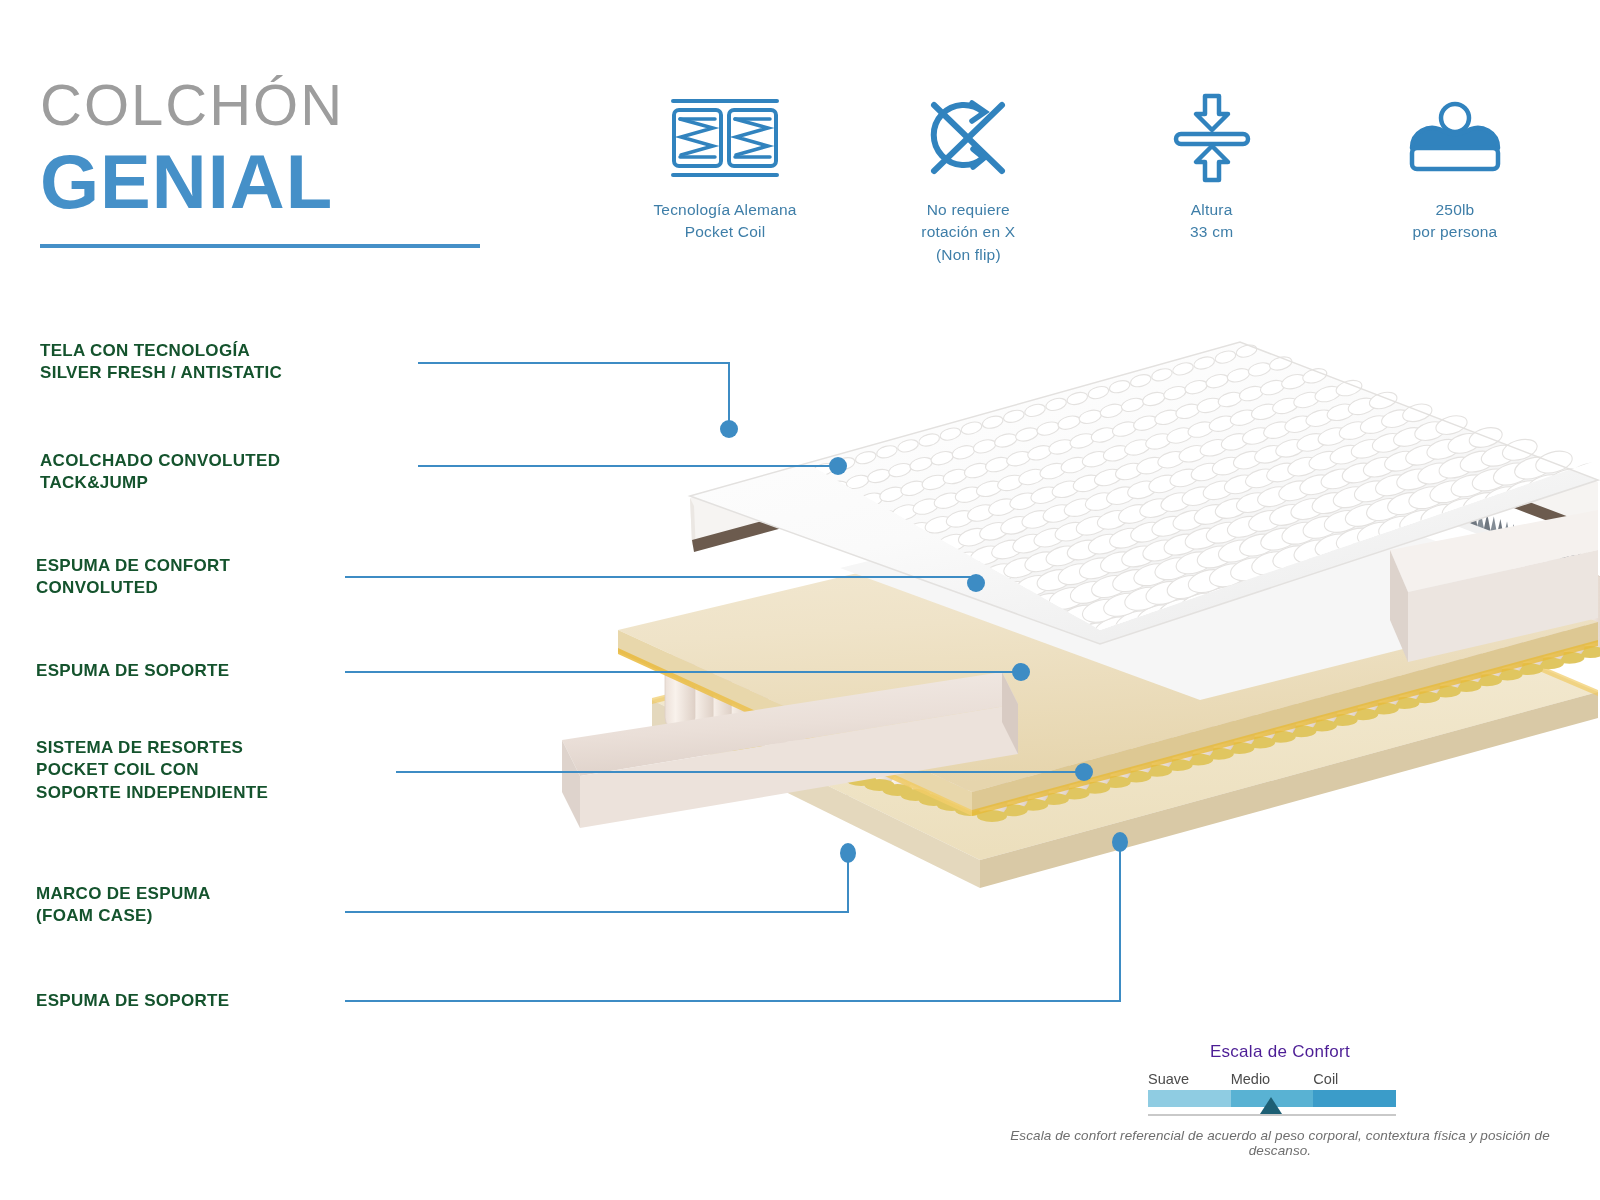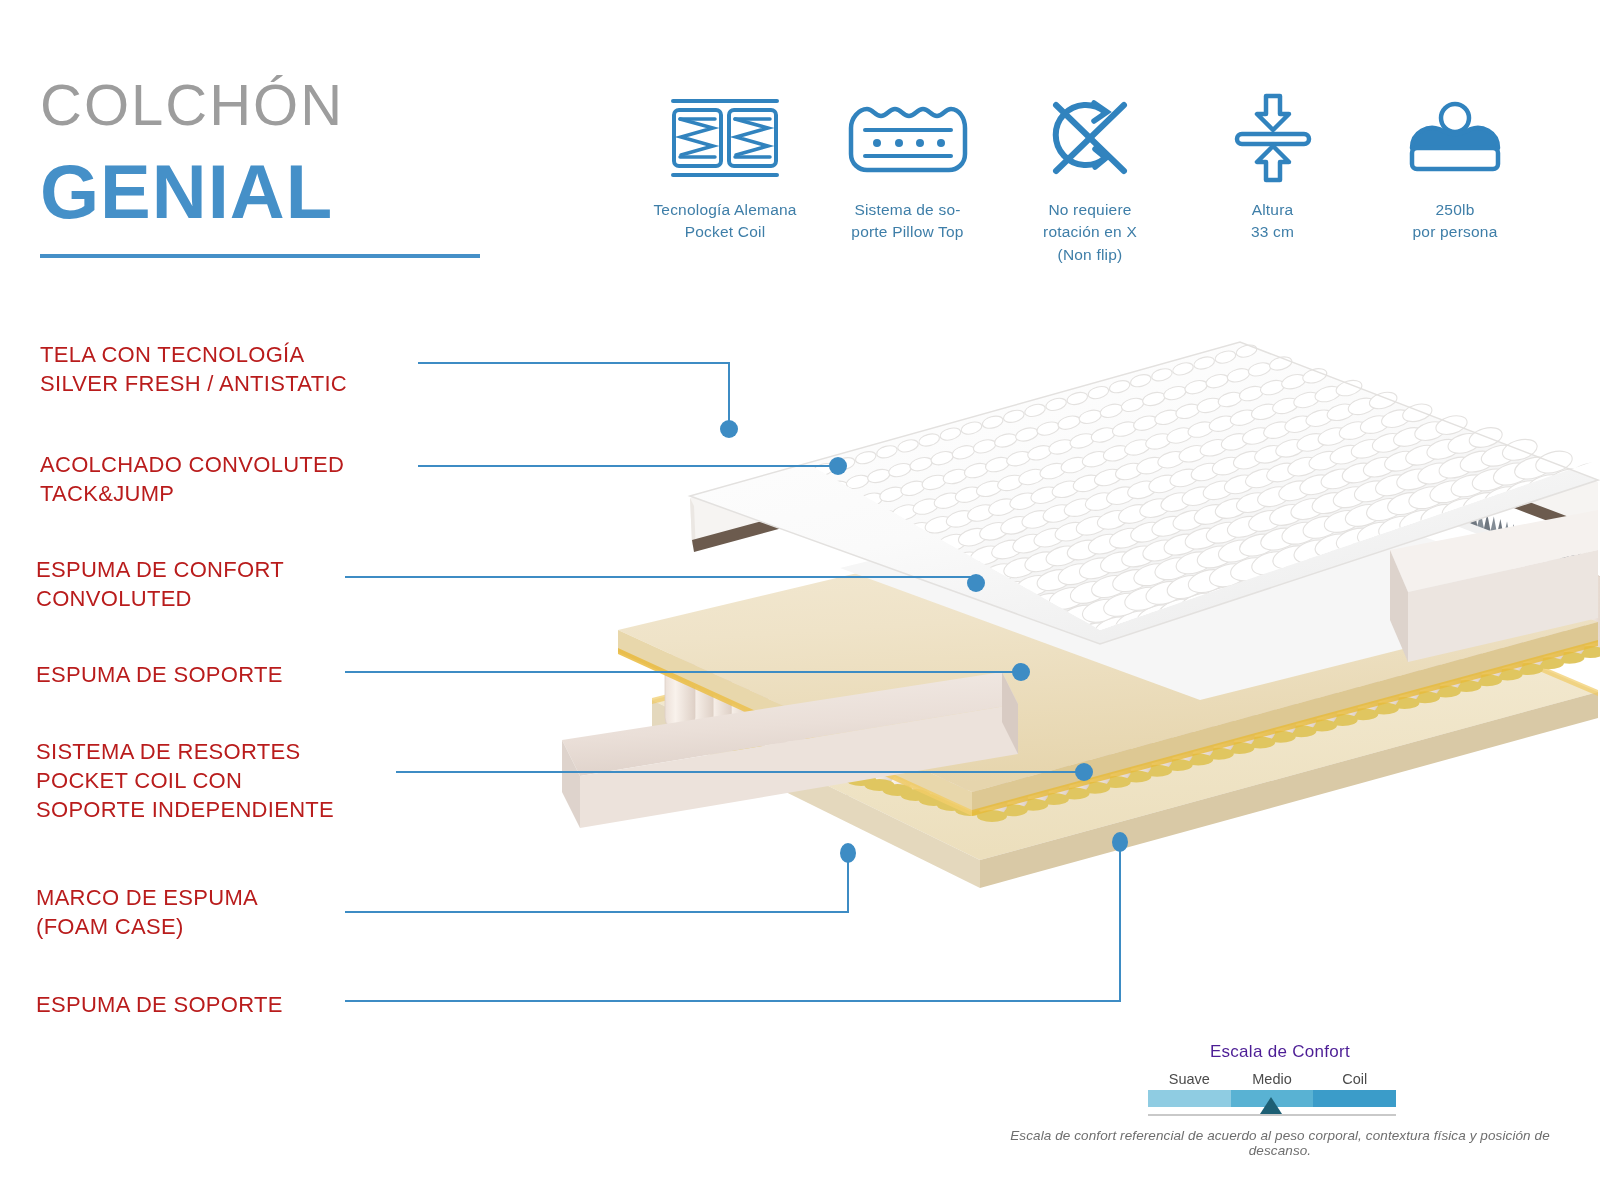--- a/index.html
+++ b/index.html
@@ -16,21 +16,21 @@
   }
 
   
   #title-block { position: absolute; left: 40px; top: 75px; width: 520px; }
   #title-line1 {
     font-size: 58px; font-weight: 400; letter-spacing: 2px;
     color: #9d9d9d; line-height: 1.05;
   }
   #title-line2 {
     font-size: 76px; font-weight: 700; letter-spacing: 1px;
-    color: #4590c8; line-height: 1.0; margin-top: 18px;
+    color: #4590c8; line-height: 1.0; margin-top: 8px;
   }
   #title-rule {
     margin-top: 24px; width: 440px; height: 4px; background: #4590c8;
   }
 
   
   #features {
     position: absolute; left: 640px; top: 95px;
     width: 900px; height: 200px;
     display: flex; justify-content: space-between; align-items: flex-start; gap: 12px;
@@ -39,38 +39,38 @@
   .feature .ficon { height: 86px; display: flex; align-items: center; justify-content: center; }
   .feature .flabel {
     margin-top: 18px; text-align: center;
     font-size: 15.5px; color: #3e7ea8; line-height: 1.45;
     letter-spacing: .2px;
   }
 
   
   .callout {
     position: absolute;
-    font-size: 22px; font-weight: 400; color: #b91c1c;
+    font-size: 17px; font-weight: 700; color: #14532d;
     line-height: 1.32; letter-spacing: .3px;
   }
 
   
   #leaders { position: absolute; left: 0; top: 0; width: 1600px; height: 1200px; }
 
   
   #mattress { position: absolute; left: 540px; top: 300px; width: 1060px; height: 640px; }
   #comfort-title {
     position: absolute; left: 1160px; top: 1042px; width: 240px;
     text-align: center; font-size: 17px; color: #4c1d95; letter-spacing: .3px;
   }
   #scale-labels {
     position: absolute; left: 1148px; top: 1071px; width: 248px;
     display: flex; font-size: 14.5px; color: #4b4b4b;
   }
-  #scale-labels span { flex: 1; text-align: center; }
+  #scale-labels span { flex: 1; text-align: left; }
   #scale-bar {
     position: absolute; left: 1148px; top: 1090px;
     width: 248px; height: 17px; display: flex; overflow: hidden;
   }
   #scale-bar i { flex: 1; display: block; }
   #scale-underline {
     position: absolute; left: 1148px; top: 1114px; width: 248px; height: 2px;
     background: #c9c9c9;
   }
   #scale-marker {
@@ -111,41 +111,20 @@
             <polyline points="14,22 47,31 15,40 47,49 15,58" stroke-width="3.5"></polyline>
             <line x1="69" y1="22" x2="104" y2="22" stroke-width="3.5"></line>
             <line x1="69" y1="60" x2="104" y2="60" stroke-width="3.5"></line>
             <polyline points="69,22 102,31 70,40 102,49 70,58" stroke-width="3.5"></polyline>
           </g>
         </svg>
       </div>
       <div class="flabel">Tecnología Alemana<br>Pocket Coil</div>
     </div>
 
-    <div class="feature">
-      <div class="ficon">
-        <svg width="122" height="72" viewBox="0 0 122 72">
-          <g fill="none" stroke="#3183be" stroke-width="4.5" stroke-linecap="round" stroke-linejoin="round">
-            <path d="M4 26 C4 16 12 7 20 7 C26 7 28 14 34 14 C40 14 42 7 48 7
-                     C54 7 56 14 62 14 C68 14 70 7 76 7 C82 7 84 14 90 14
-                     C96 14 98 7 104 7 C112 7 118 16 118 26 L118 52
-                     C118 62 110 68 102 68 L20 68 C12 68 4 62 4 52 Z"></path>
-            <line x1="18" y1="28" x2="104" y2="28" stroke-width="4"></line>
-            <line x1="18" y1="54" x2="104" y2="54" stroke-width="4"></line>
-          </g>
-          <g fill="#3183be">
-            <circle cx="30" cy="41" r="4"></circle>
-            <circle cx="52" cy="41" r="4"></circle>
-            <circle cx="73" cy="41" r="4"></circle>
-            <circle cx="94" cy="41" r="4"></circle>
-          </g>
-        </svg>
-      </div>
-      <div class="flabel">Sistema de so-<br>porte Pillow Top</div>
-    </div>
 
     <div class="feature">
       <div class="ficon">
         <svg width="96" height="90" viewBox="0 0 96 90">
           <g fill="none" stroke="#3183be" stroke-width="6" stroke-linecap="round">
             <path d="M63 19 A30 30 0 1 0 63 65"></path>
             <polyline points="52,10 65,19 52,28" stroke-width="5.5" fill="none"></polyline>
             <polyline points="53,56 64,65 53,74" stroke-width="5.5" fill="none"></polyline>
             <line x1="14" y1="12" x2="82" y2="78"></line>
             <line x1="82" y1="12" x2="14" y2="78"></line>

